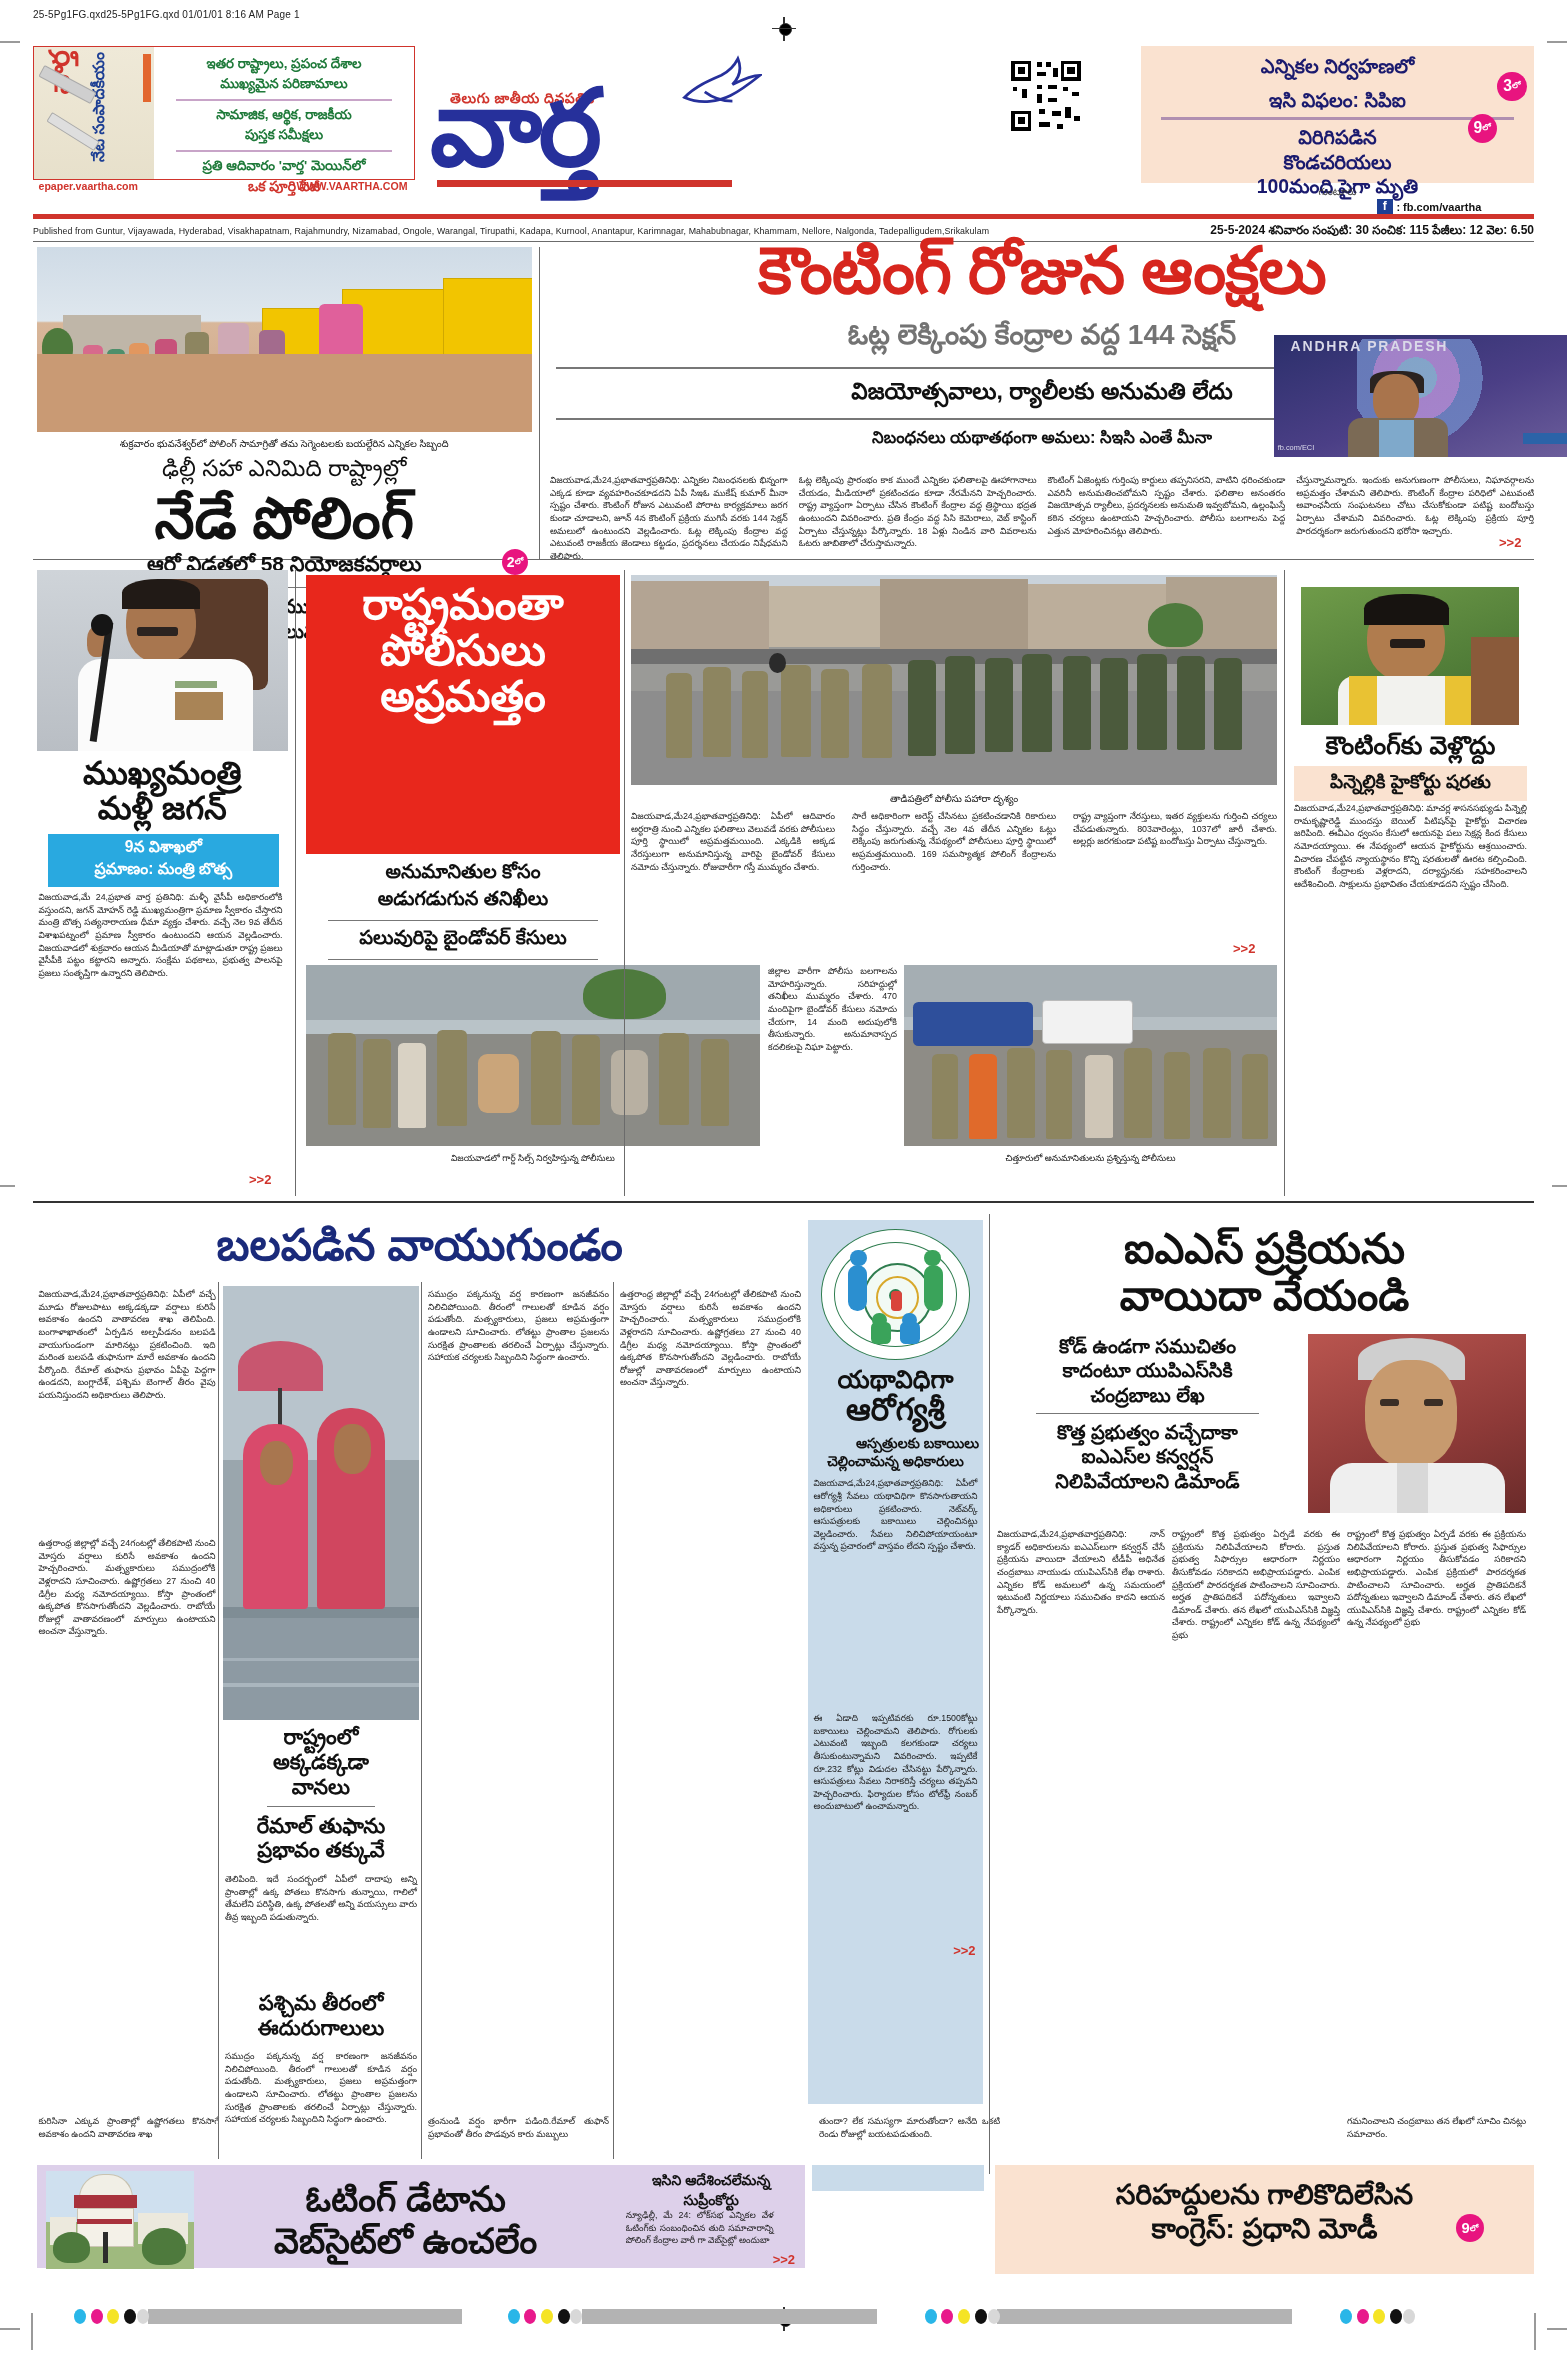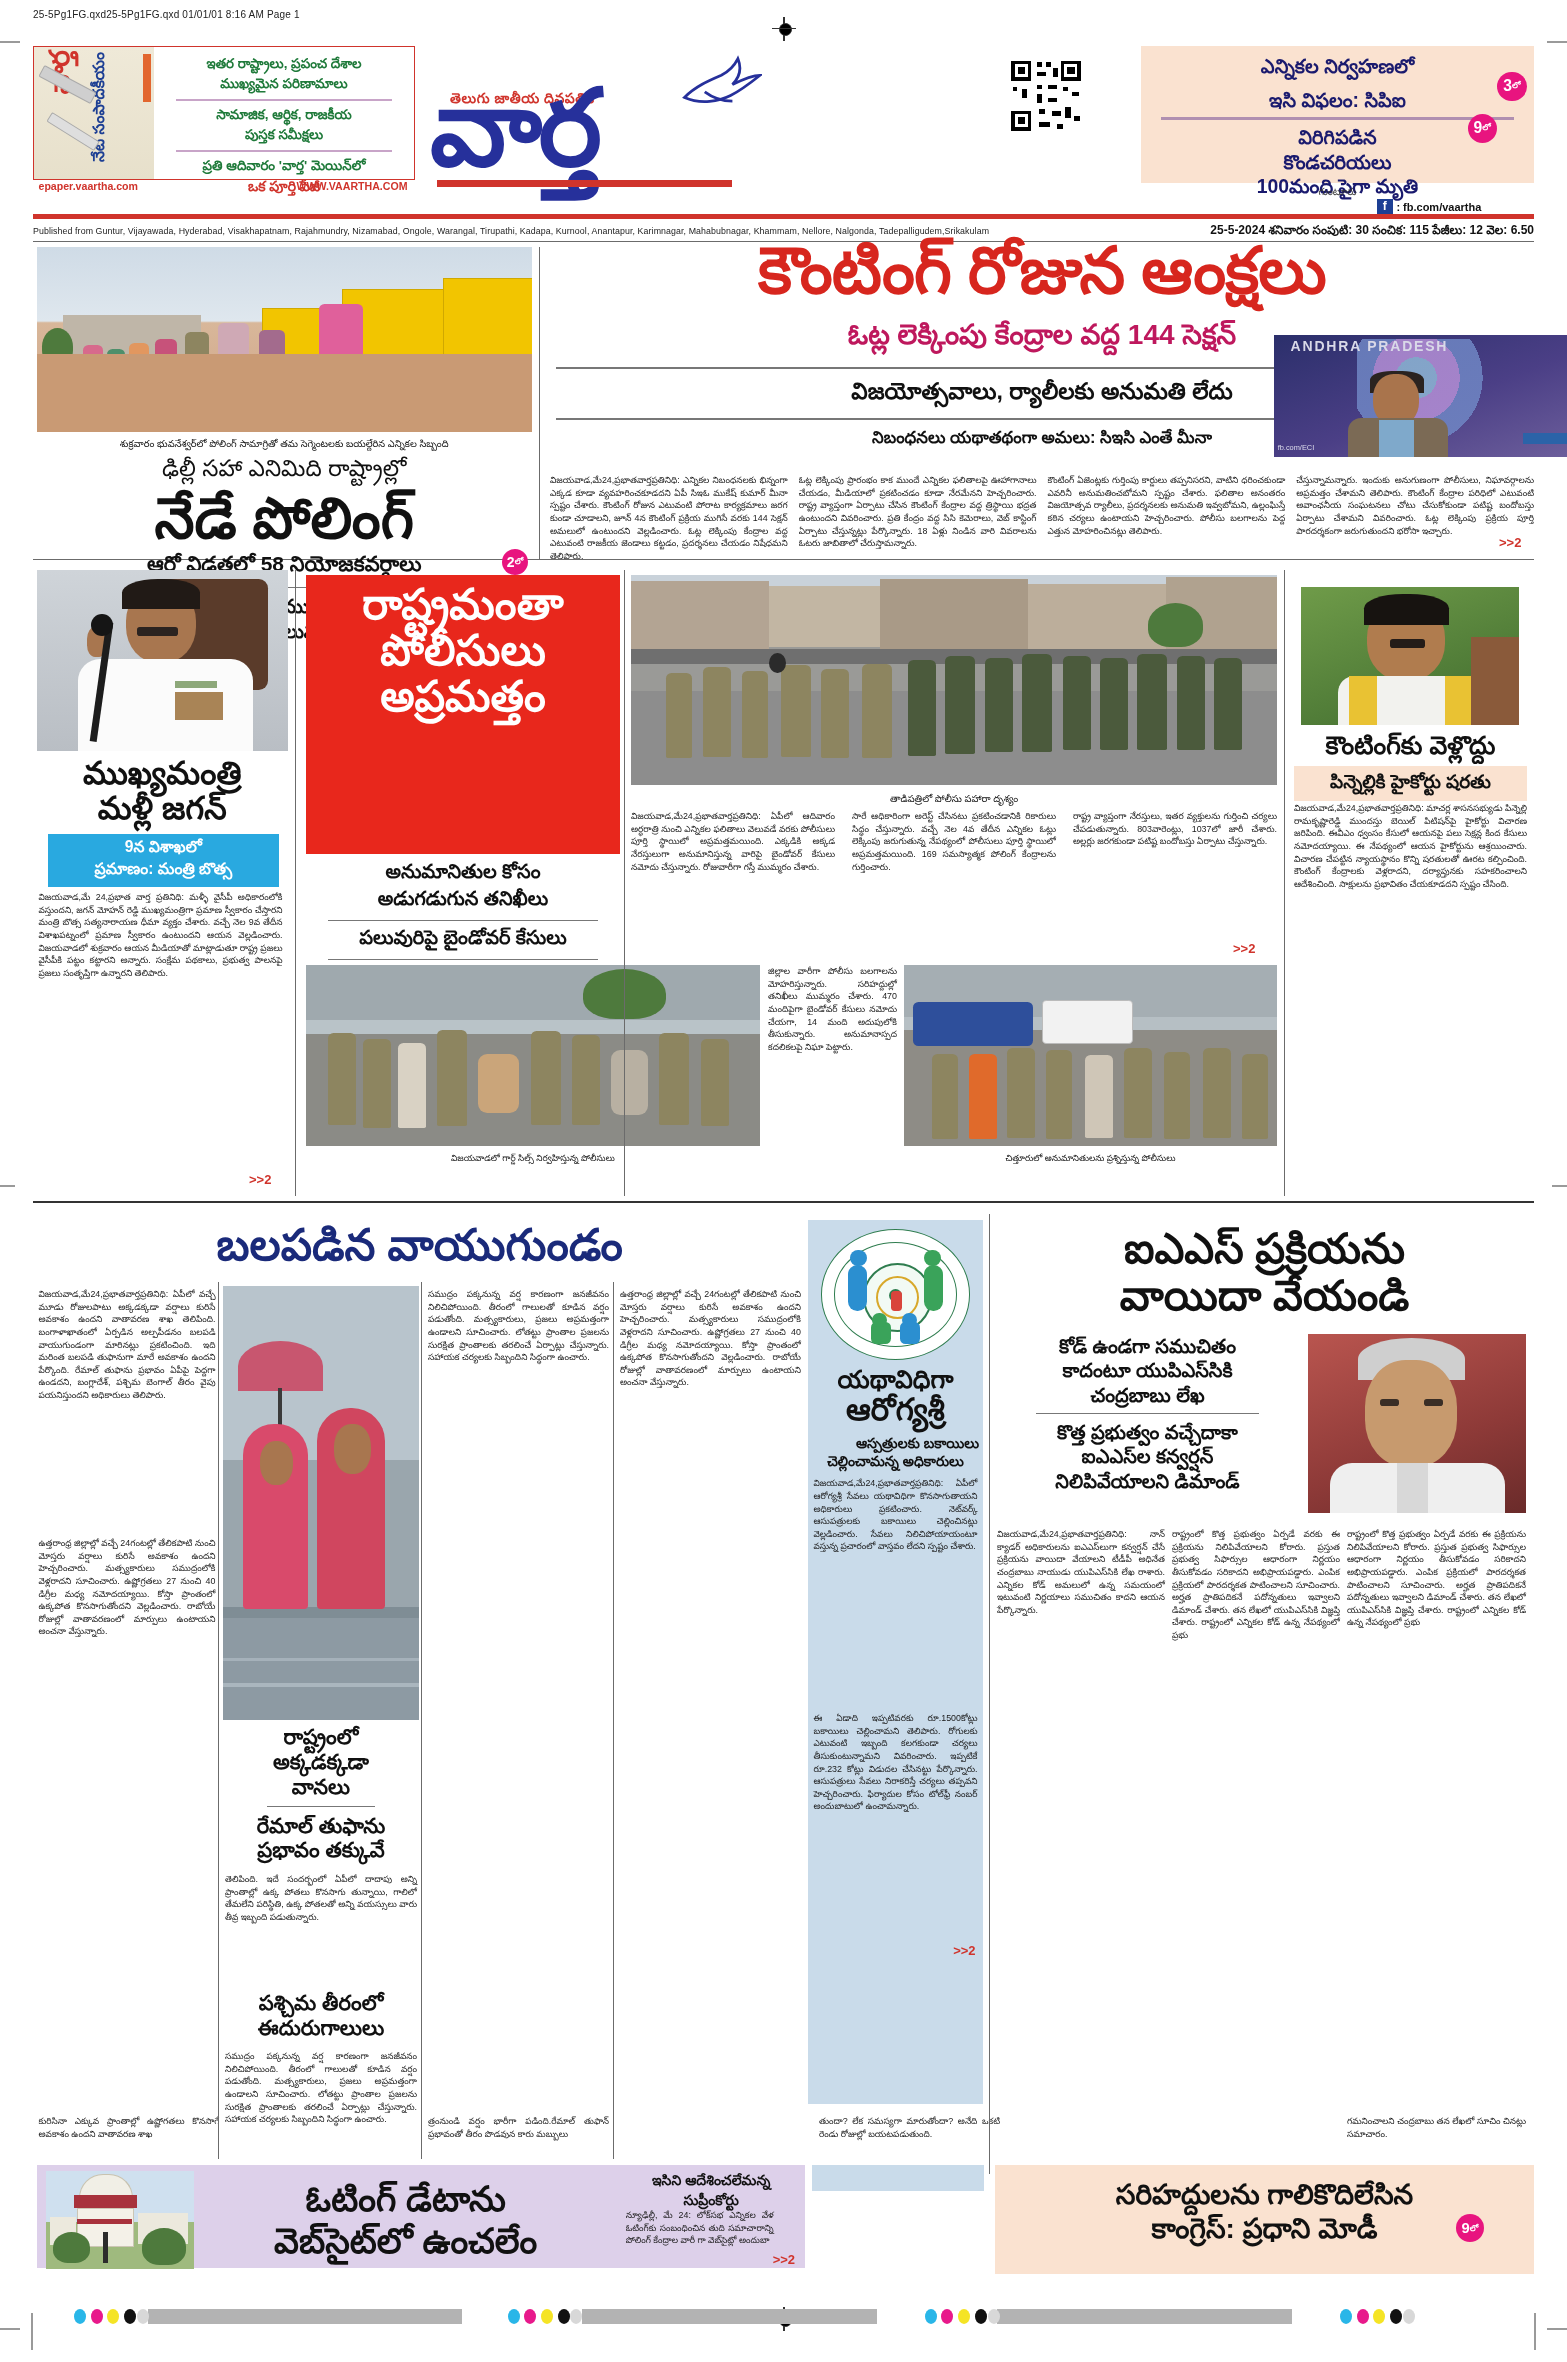--- a/index.html
+++ b/index.html
@@ -63,21 +63,21 @@
   .photo{position:relative;overflow:hidden;background:#c8cdd2;}
   .cap{font-size:9.7px;text-align:center;color:#111;margin-top:2.8px;line-height:1.3;}
   .body-col{font-size:8.9px;line-height:1.42;text-align:justify;color:#1a1a1a;}
   .hrule{height:1.4px;background:#777;}
 
   .arrow2{color:#d0342c;font-weight:bold;font-size:13px;}
 
   
   .lead{position:absolute;left:517px;top:196px;width:984px;}
   .lead h1{margin:0;color:#d7261e;font-size:65px;font-weight:bold;line-height:1.02;letter-spacing:-0.9px;text-align:center;}
-  .lead .sub1{margin-top:14.8px;font-size:28px;font-weight:bold;color:#be185d;text-align:center;}
+  .lead .sub1{margin-top:14.8px;font-size:28px;font-weight:bold;color:#737373;text-align:center;}
   .lead .sub2{margin-top:9.2px;font-size:23px;font-weight:bold;color:#111;text-align:center;}
   .lead .sub3{margin-top:8.3px;font-size:16.6px;font-weight:bold;color:#111;text-align:center;}
 
   .ecphoto{position:absolute;left:1241px;top:293px;width:303px;height:122px;background:linear-gradient(160deg,#2b2f6b,#4b3f86 55%,#6d5f9c);overflow:hidden;}
   .ecphoto .apmap{position:absolute;left:83px;top:3.7px;width:148px;height:111px;background:radial-gradient(circle at 40% 35%, #8fb7d6 0 18%, #b48fd6 18% 38%, #6f86c4 38% 58%, transparent 58%);opacity:.85;}
   .ecphoto .label{position:absolute;left:16.6px;top:2.8px;color:#d9d9e8;font-size:14px;font-weight:bold;letter-spacing:1.8px;}
   .ecphoto .man{position:absolute;left:68px;top:39px;width:111px;height:85px;}
   .ecphoto .head{position:absolute;left:31px;top:0;width:46px;height:52px;border-radius:45%;background:#a9744c;}
   .ecphoto .hair{position:absolute;left:28px;top:-2.8px;width:54px;height:22px;border-radius:40% 40% 0 0;background:#2a2320;}
   .ecphoto .body{position:absolute;left:5.5px;top:44px;width:100px;height:44px;background:#7b6a55;border-radius:13px 13px 0 0;}

